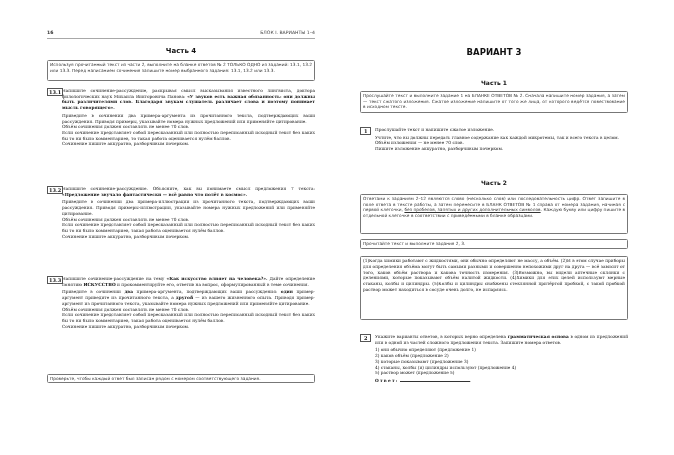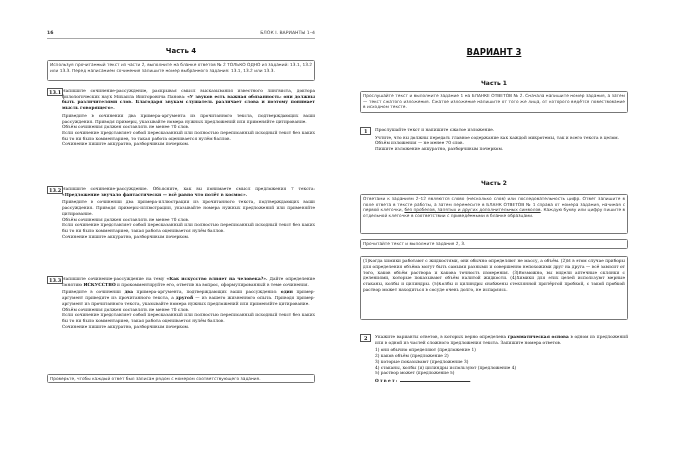--- a/index.html
+++ b/index.html
@@ -84,21 +84,21 @@
       <p>Объём сочинения должен составлять не менее 70 слов.</p>
       <p>Если сочинение представляет собой пересказанный или полностью переписанный исходный текст без каких бы то ни было комментариев, такая работа оценивается нулём баллов.</p>
       <p>Сочинение пишите аккуратно, разборчивым почерком.</p>
     </div>
   </div>
 
   <div class="sansbox" style="left:47px; top:374px; width:268px; height:9px;">Проверьте, чтобы каждый ответ был записан рядом с номером соответствующего задания.</div>
 </div>
 
 <div class="page right">
-  <div class="heading" style="left:23px; top:47px; width:268px; font-size:8.5px;text-decoration:underline;">ВАРИАНТ 3</div>
+  <div class="heading" style="left:23px; top:47px; width:268px; font-size:8.5px;">ВАРИАНТ 3</div>
 
   <div class="heading" style="left:23px; top:79px; width:268px; font-size:6px;">Часть 1</div>
 
   <div class="sansbox" style="left:23px; top:91px; width:268px; height:22px;">Прослушайте текст и выполните задание 1 на БЛАНКЕ ОТВЕТОВ № 2. Сначала напишите номер задания, а затем — текст сжатого изложения. Сжатое изложение напишите от того же лица, от которого ведётся повествование в исходном тексте.</div>
 
   <div class="task" style="left:23px; top:127px; width:268px;">
     <span class="num" style="padding:0 3px;">1</span>
     <div class="body">
       <p>Прослушайте текст и напишите сжатое изложение.</p>
       <p class="gap">Учтите, что вы должны передать главное содержание как каждой микротемы, так и всего текста в целом.</p>

